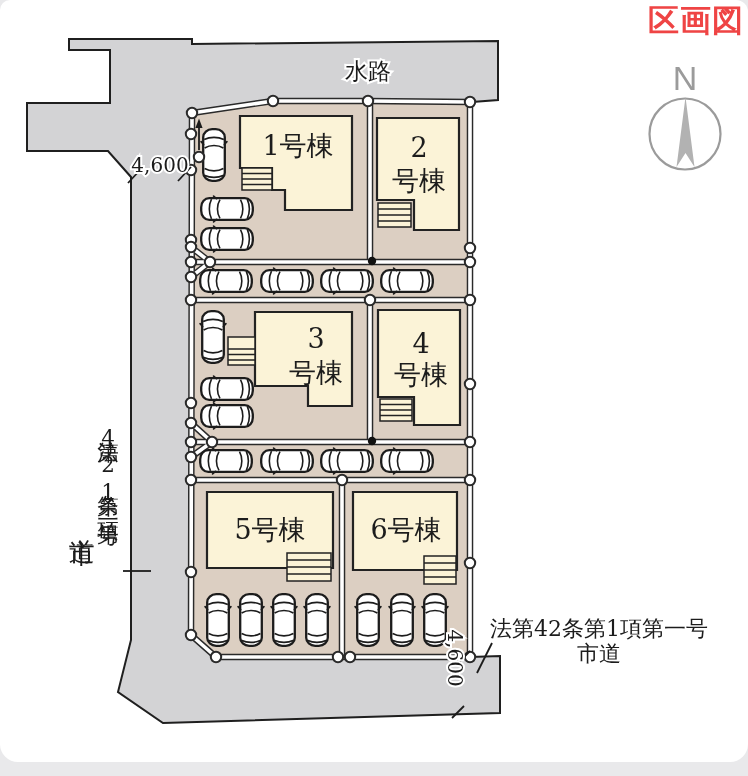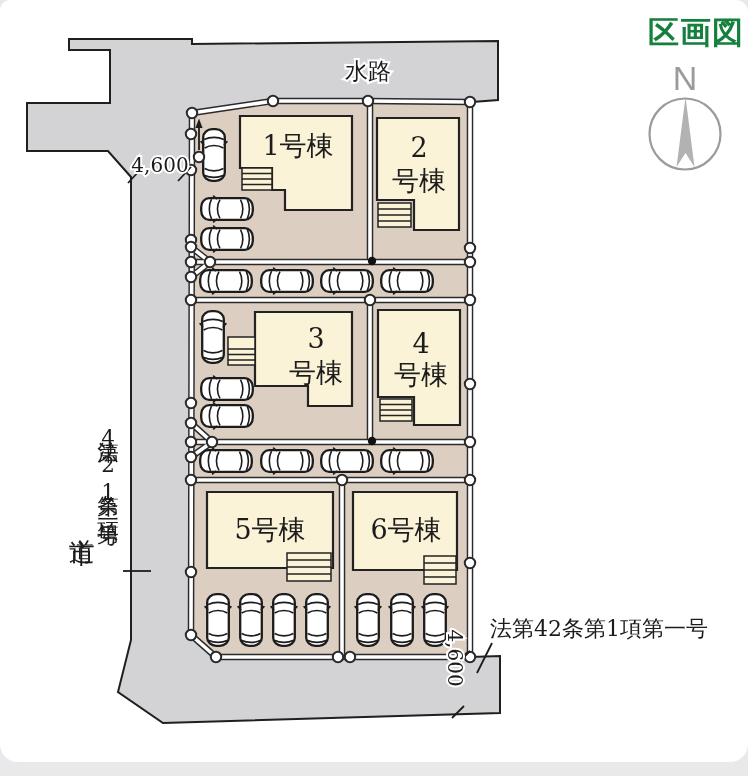--- a/index.html
+++ b/index.html
@@ -8,22 +8,22 @@
   .card{position:absolute;left:0;top:0;width:748px;height:762px;background:#ffffff;
         border-radius:10px 12px 18px 18px;}
   svg{position:absolute;left:0;top:0;}
   
   text{font-family:"DejaVu Serif","Liberation Serif",serif;fill:#1c1c1c;}
   .bl{font-size:27px;text-anchor:middle;}
   .wl{font-size:23px;text-anchor:middle;paint-order:stroke;stroke:#ffffff;stroke-width:4px;}
   .dim{font-size:20px;text-anchor:middle;paint-order:stroke;stroke:#ffffff;stroke-width:4px;}
   .north{font-size:34px;text-anchor:middle;fill:#9b9b9b;font-family:"Liberation Sans","DejaVu Sans",sans-serif;}
   
-  .title{position:absolute;top:16px;right:4px;font-family:"Liberation Sans","DejaVu Sans",sans-serif;
-         font-weight:bold;font-size:31px;letter-spacing:1px;color:#15803d;line-height:34px;}
+  .title{position:absolute;top:4px;right:4px;font-family:"Liberation Sans","DejaVu Sans",sans-serif;
+         font-weight:bold;font-size:31px;letter-spacing:1px;color:#ef4444;line-height:34px;}
   .vtext{position:absolute;writing-mode:vertical-rl;text-orientation:upright;
          color:#1c1c1c;line-height:1.05;}
   .west-cap{left:96px;top:424px;font-size:21.5px;letter-spacing:1px;}
   .west-type{left:68px;top:518px;font-size:26px;}
   .south-cap{position:absolute;left:460px;top:616px;width:278px;text-align:center;
              font-size:22px;line-height:25px;color:#1c1c1c;}
   
   .road-edge{stroke:#1f1f1f;stroke-width:2;}
   .case{stroke:#2a2a2a;stroke-width:6.5;fill:none;stroke-linejoin:round;}
   .white{stroke:#ffffff;stroke-width:3.6;fill:none;stroke-linejoin:round;}
@@ -226,15 +226,16 @@
       </g>
     </svg>
 
     <div class="title">区画図</div>
 
     <div class="vtext west-cap">法第42条第1項第一号</div>
     <div class="vtext west-type">市道</div>
 
     <div class="south-cap">
       <div>法第42条第1項第一号</div>
+      <div>市道</div>
     </div>
   </div>
 </div>
 
 </body></html>

